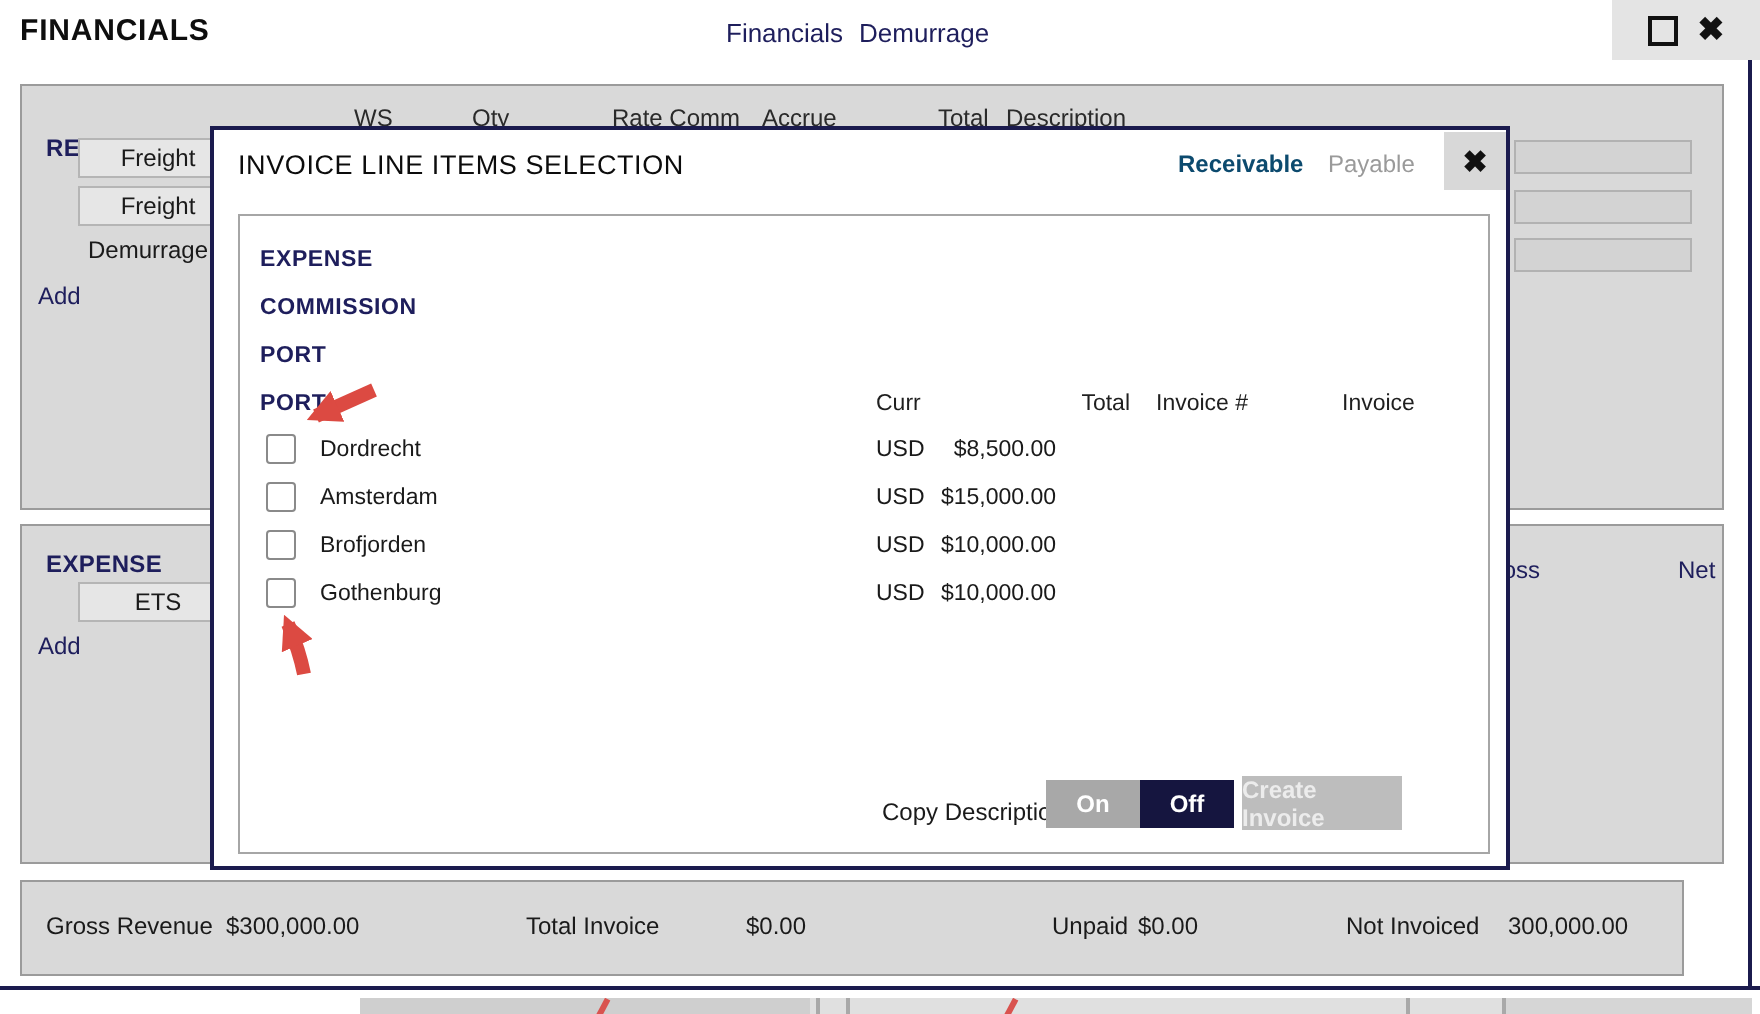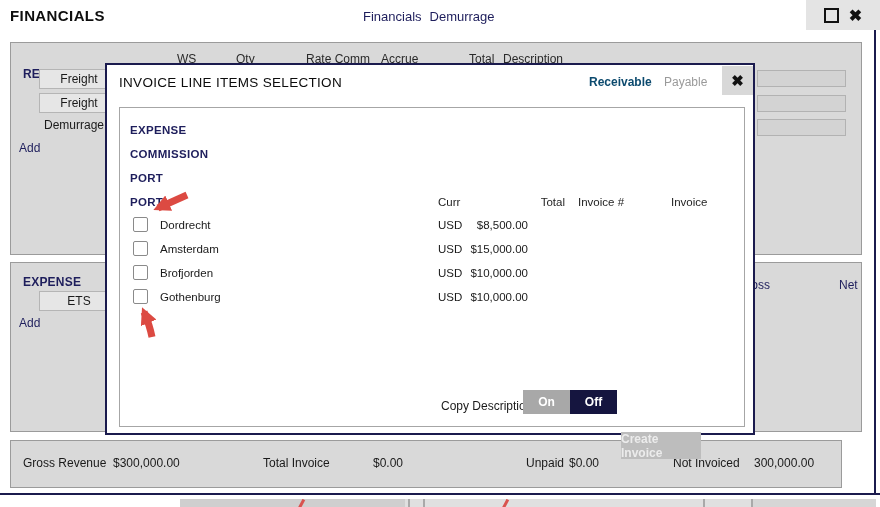--- a/index.html
+++ b/index.html
@@ -42,21 +42,21 @@
   .amt { left:355px; width:90px; text-align:right; }
   .chk { left:13px; width:15px; height:15px; border:1px solid #8a8a8a; border-radius:2px; background:#fff; cursor:pointer; }
   .port-name { left:40px; font-size:11.5px; color:#1a1a1a; }
   .row-curr { left:318px; font-size:11.5px; color:#1a1a1a; }
   .copy-label { left:321px; top:291px; font-size:12px; color:#1a1a1a; }
   .btn-on { left:403px; top:282px; width:47px; height:24px; background:#a8a8a8; color:#fff; font-size:12px; font-weight:bold;
     display:flex; align-items:center; justify-content:center; cursor:pointer; }
   .btn-off { left:450px; top:282px; width:47px; height:24px; background:#15153f; color:#fff; font-size:12px; font-weight:bold;
     display:flex; align-items:center; justify-content:center; cursor:pointer; }
   .btn-create { left:501px; top:280px; width:80px; height:27px; background:#bdbdbd; color:#ececec; font-size:12px; font-weight:bold;
-    display:flex; align-items:center; justify-content:center; cursor:default;margin-top:44px; }
+    display:flex; align-items:center; justify-content:center; cursor:default; }
   
   .anno { left:0; top:0; width:880px; height:507px; z-index:20; pointer-events:none; }
   
   .peek { left:180px; top:499px; width:696px; height:8px; background:#e0e0e0; overflow:hidden; }
   .peek .vline { position:absolute; top:0; width:2px; height:8px; background:#a9a9a9; }
   .peek .red { position:absolute; top:0; width:3px; height:10px; background:#d9534f; transform:rotate(28deg); }
   .peek .shade { position:absolute; top:0; height:8px; background:#cfcfcf; }
 </style>
 </head>
 <body>

